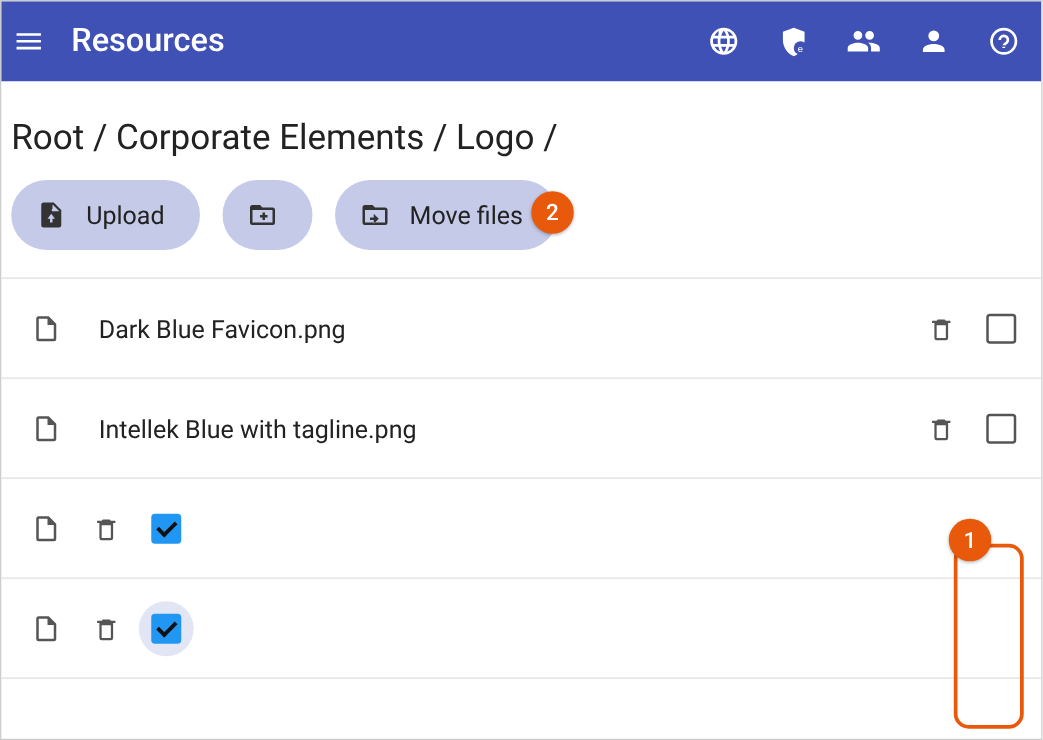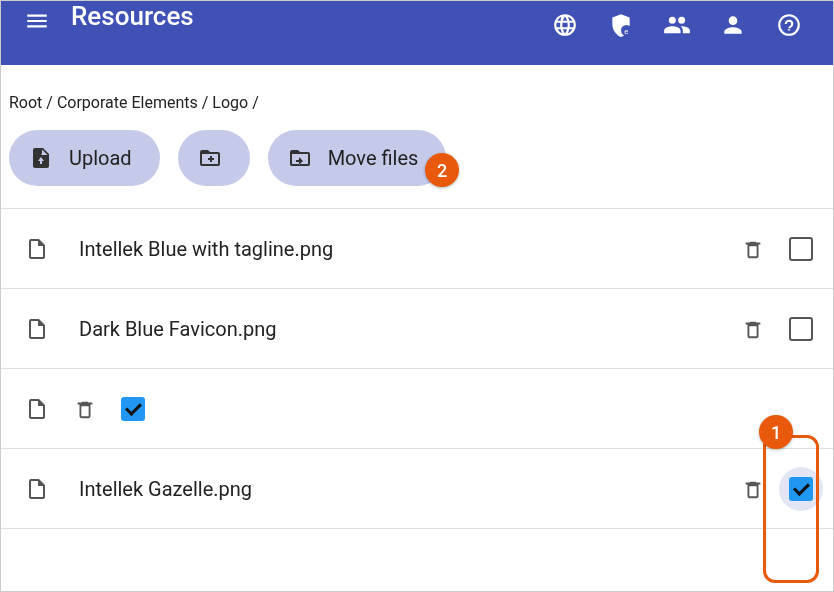--- a/index.html
+++ b/index.html
@@ -10,22 +10,22 @@
     height: 592px;
     overflow: hidden;
     position: relative;
     border: 1px solid #ccc;
   }
   .appbar {
     background: #3f51b5;
     color: #fff;
     height: 64px;
     display: flex;
-    align-items: flex-start;
-    padding: 0 16px;
+    align-items: center;
+    padding: 0 2px;
   }
   .appbar .menu-btn {
     width: 40px; height: 40px;
     display: flex; align-items: center; justify-content: center;
     cursor: pointer;
     border-radius: 50%;
   }
   .appbar .title {
     font-size: 26px;
     font-weight: 500;
@@ -40,21 +40,21 @@
     border-radius: 50%;
     margin: 0 4px;
   }
   .appbar svg { fill: #fff; }
 
   .content {
     padding: 0;
   }
   .breadcrumb {
     padding: 28px 8px 18px 8px;
-    font-size: 16px;
+    font-size: 28px;
     color: #222;
   }
   .breadcrumb a {
     color: #222;
     text-decoration: none;
     cursor: pointer;
   }
   .actions {
     display: flex;
     gap: 18px;
@@ -213,62 +213,61 @@
     </div>
   </div>
 
   <div class="file-list">
     <div class="file-row">
       <div class="file-icon">
           <svg width="24" height="24" viewBox="0 0 24 24">
             <path d="M14 2H6a2 2 0 00-2 2v16a2 2 0 002 2h12a2 2 0 002-2V8l-6-6zm4 18H6V4h7v5h5v11z"></path>
           </svg>
         </div>
+      <div class="file-name">Dark Blue Favicon.png</div>
+      <div class="delete-btn">
+          <svg width="22" height="22" viewBox="0 0 24 24">
+            <path d="M6 7h12v13a2 2 0 01-2 2H8a2 2 0 01-2-2V7zm2 2v11h8V9H8zM9 4h6l1 1h4v2H4V5h4l1-1z"></path>
+          </svg>
+        </div>
+      <div class="checkbox"></div>
+    </div>
+    <div class="file-row">
+      <div class="file-icon">
+          <svg width="24" height="24" viewBox="0 0 24 24">
+            <path d="M14 2H6a2 2 0 00-2 2v16a2 2 0 002 2h12a2 2 0 002-2V8l-6-6zm4 18H6V4h7v5h5v11z"></path>
+          </svg>
+        </div>
       <div class="file-name">Intellek Blue with tagline.png</div>
       <div class="delete-btn">
           <svg width="22" height="22" viewBox="0 0 24 24">
             <path d="M6 7h12v13a2 2 0 01-2 2H8a2 2 0 01-2-2V7zm2 2v11h8V9H8zM9 4h6l1 1h4v2H4V5h4l1-1z"></path>
           </svg>
         </div>
       <div class="checkbox"></div>
     </div>
     <div class="file-row">
       <div class="file-icon">
           <svg width="24" height="24" viewBox="0 0 24 24">
             <path d="M14 2H6a2 2 0 00-2 2v16a2 2 0 002 2h12a2 2 0 002-2V8l-6-6zm4 18H6V4h7v5h5v11z"></path>
           </svg>
         </div>
-      <div class="file-name">Dark Blue Favicon.png</div>
-      <div class="delete-btn">
-          <svg width="22" height="22" viewBox="0 0 24 24">
-            <path d="M6 7h12v13a2 2 0 01-2 2H8a2 2 0 01-2-2V7zm2 2v11h8V9H8zM9 4h6l1 1h4v2H4V5h4l1-1z"></path>
-          </svg>
-        </div>
-      <div class="checkbox"></div>
-    </div>
-    <div class="file-row">
-      <div class="file-icon">
-          <svg width="24" height="24" viewBox="0 0 24 24">
-            <path d="M14 2H6a2 2 0 00-2 2v16a2 2 0 002 2h12a2 2 0 002-2V8l-6-6zm4 18H6V4h7v5h5v11z"></path>
-          </svg>
-        </div>
       <div class="delete-btn">
           <svg width="22" height="22" viewBox="0 0 24 24">
             <path d="M6 7h12v13a2 2 0 01-2 2H8a2 2 0 01-2-2V7zm2 2v11h8V9H8zM9 4h6l1 1h4v2H4V5h4l1-1z"></path>
           </svg>
         </div>
       <div class="checkbox checked"></div>
     </div>
     <div class="file-row">
       <div class="file-icon">
           <svg width="24" height="24" viewBox="0 0 24 24">
             <path d="M14 2H6a2 2 0 00-2 2v16a2 2 0 002 2h12a2 2 0 002-2V8l-6-6zm4 18H6V4h7v5h5v11z"></path>
           </svg>
         </div>
-      <div class="file-name">Intellek Gazelle.png</div>
       <div class="delete-btn">
           <svg width="22" height="22" viewBox="0 0 24 24">
             <path d="M6 7h12v13a2 2 0 01-2 2H8a2 2 0 01-2-2V7zm2 2v11h8V9H8zM9 4h6l1 1h4v2H4V5h4l1-1z"></path>
           </svg>
         </div>
       <div style="position:relative">
         <div class="ripple" style="left:-10px;top:-10px"></div>
         <div class="checkbox checked"></div>
       </div>
     </div>

